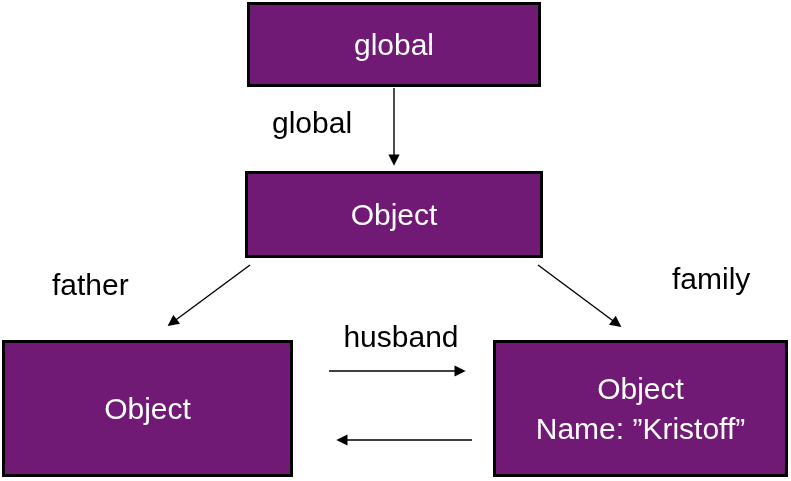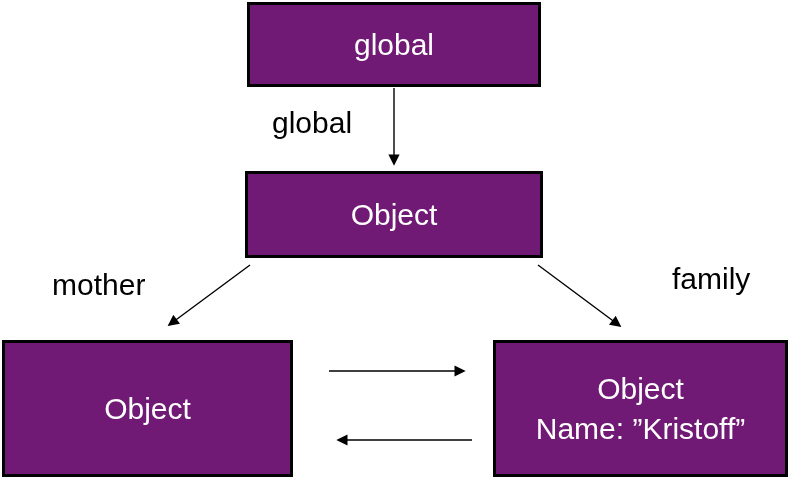--- a/index.html
+++ b/index.html
@@ -85,19 +85,20 @@
     <span>Object</span>
   </div>
 
   <div class="node node-kristoff">
     <span>Object</span>
     <span>Name: ”Kristoff”</span>
   </div>
 
   <div class="edge-label label-family">global</div>
 
-  <div class="edge-label label-mother">mother</div>
+  <div class="edge-label label-mother">father</div>
 
   <div class="edge-label label-father">family</div>
 
+  <div class="edge-label label-husband">husband</div>
 
 
 </div>
 
 </body></html>

